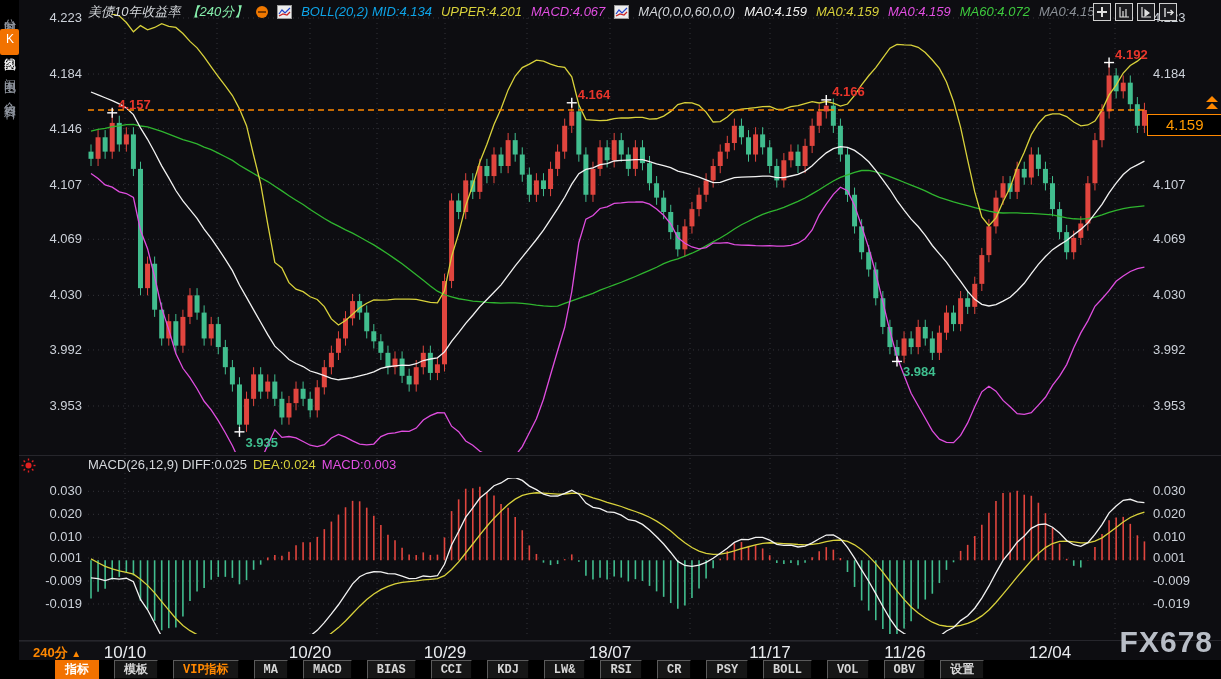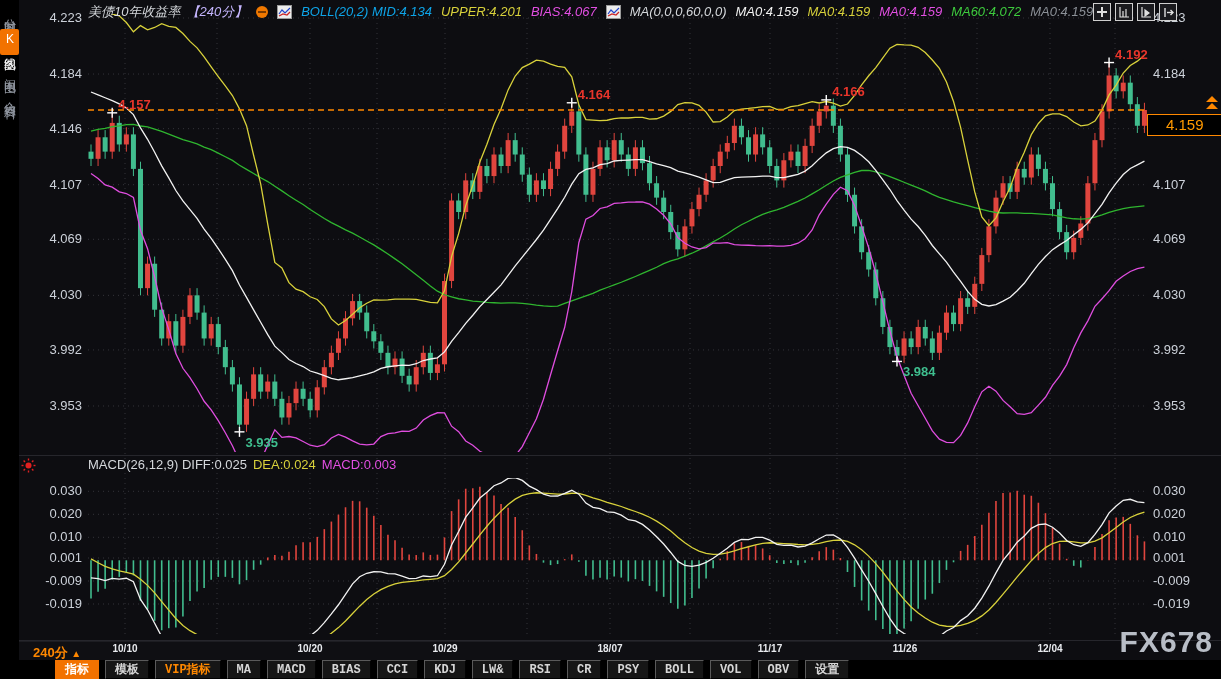--- a/index.html
+++ b/index.html
@@ -31,29 +31,29 @@
   
   #price-tag{position:absolute;left:1147px;width:66px;height:20px;background:#000;border:1px solid #ff8800;
              color:#ff9900;font-size:15px;line-height:20px;padding-left:18px;z-index:5;}
   #price-marker{position:absolute;left:1205px;z-index:5;}
   
   #watermark{position:absolute;right:8px;top:625px;z-index:5;font-size:30px;font-weight:bold;
              letter-spacing:1px;color:rgba(203,208,218,0.9);}
   
   #date-row{position:absolute;left:19px;top:641px;width:1020px;height:19px;background:#0f0f13;z-index:4;
             border-top:1px solid #1d1d22;}
-  .date-label{position:absolute;top:1px;transform:translateX(-50%);font-size:10px;font-weight:bold;color:#e8eaee;}
+  .date-label{position:absolute;top:1px;transform:translateX(-50%);font-size:17px;font-weight:normal;color:#e8eaee;}
   #period-label{position:absolute;left:14px;top:2px;font-size:13px;font-weight:bold;color:#ff8800;cursor:pointer;}
   #period-label .tri{color:#ff8800;font-size:10px;}
   
   #toolbar{position:absolute;left:0;top:660px;width:1221px;height:19px;background:#000;z-index:6;
            display:flex;align-items:stretch;padding-left:55px;box-sizing:border-box;}
   .tb-btn{font-family:"Liberation Mono","DejaVu Sans Mono",monospace;font-size:12px;font-weight:bold;
           color:#d6d6d6;background:#161616;border-top:1px solid #5a5a5a;border-left:1px solid #5a5a5a;
-          border-right:1px solid #020202;border-bottom:1px solid #020202;margin-right:6px;
+          border-right:1px solid #020202;border-bottom:1px solid #020202;margin-right:15px;
           padding:0 9px;display:flex;align-items:center;cursor:pointer;white-space:nowrap;}
   .tb-btn.active{background:#f27200;color:#fff;border-color:#f27200;}
   .tb-btn.vip{color:#ff8800;}
 </style>
 </head>
 <body>
 
 <div id="app">
   <svg id="chart" width="1221" height="679">
       <g stroke="#34343a" stroke-width="1" stroke-dasharray="1 4">
@@ -621,32 +621,32 @@
 
   <div id="sidebar">
       <div class="side-tab">分时图</div>
       <div class="side-tab active">K线图</div>
       <div class="side-tab">闪电图</div>
       <div class="side-tab">合约资料</div>
     </div>
 
   <div id="legend">
     <span style="color:#d5d8dc">美债10年收益率</span>
-    <span style="color:#c4b5fd;margin-left:-3px">【240分】</span>
+    <span style="color:#86efac;margin-left:-3px">【240分】</span>
     <span class="circle-icon"></span>
     <span id="legend-segments" style="display:flex;gap:9px;align-items:center">
         <span class="mini-chart-icon">
           <svg width="13" height="12">
             <polyline points="1,8 4,4 7,7 12,2" fill="none" stroke="#2244cc" stroke-width="1.2"></polyline>
             <polyline points="1,10 5,8 9,9 12,6" fill="none" stroke="#cc2222" stroke-width="1.2"></polyline>
           </svg>
         </span>
         <span style="color: #0ea5e9;">BOLL(20,2) MID:4.134</span>
         <span style="color: rgb(216, 209, 59);">UPPER:4.201</span>
-        <span style="color: rgb(226, 79, 226);">BIAS:4.067</span>
+        <span style="color: rgb(226, 79, 226);">MACD:4.067</span>
         <span class="mini-chart-icon">
           <svg width="13" height="12">
             <polyline points="1,8 4,4 7,7 12,2" fill="none" stroke="#2244cc" stroke-width="1.2"></polyline>
             <polyline points="1,10 5,8 9,9 12,6" fill="none" stroke="#cc2222" stroke-width="1.2"></polyline>
           </svg>
         </span>
         <span style="color: rgb(213, 216, 220);">MA(0,0,0,60,0,0)</span>
         <span style="color: rgb(242, 242, 242);">MA0:4.159</span>
         <span style="color: rgb(216, 209, 59);">MA0:4.159</span>
         <span style="color: rgb(226, 79, 226);">MA0:4.159</span>

